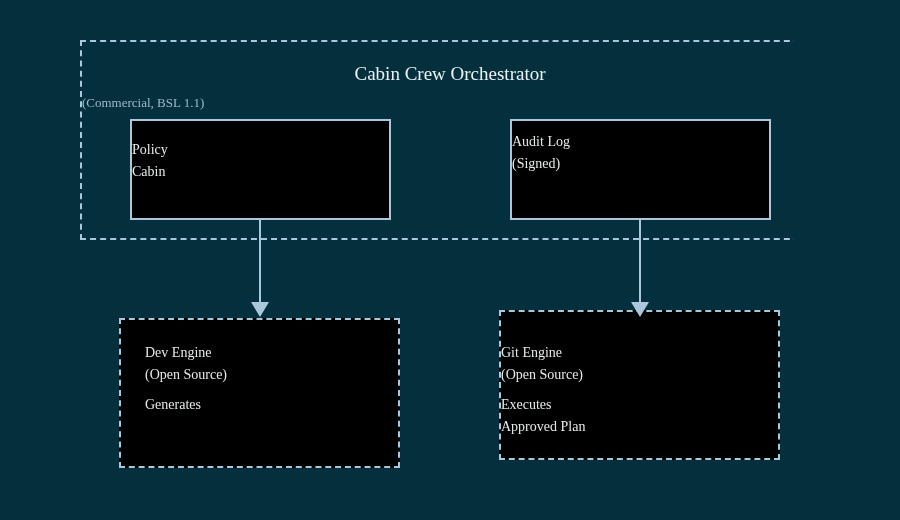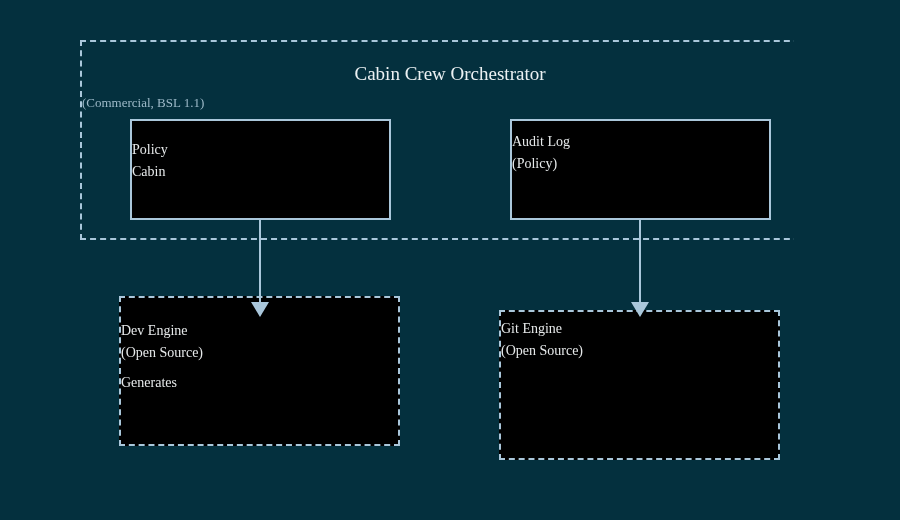--- a/index.html
+++ b/index.html
@@ -49,22 +49,22 @@
     background: var(--box-fill, #000000);
     box-sizing: border-box;
     color: var(--box-text, #e6e9ea);
     font-size: 14px;
     line-height: 22px;
   }
   .node.solid { border: 2px solid var(--border, #aac7db); }
   .node.dashed { border: 2px dashed var(--border, #aac7db); }
   #node-policy { left: 130px; top: 119px; width: 261px; height: 101px; padding-top: 18px; }
   #node-audit  { left: 510px; top: 119px; width: 261px; height: 101px; padding-top: 10px; }
-  #node-dev    { left: 119px; top: 296px; width: 281px; height: 150px; padding-top: 22px; }
-  #node-git    { left: 499px; top: 310px; width: 281px; height: 150px; padding-top: 6px; }
+  #node-dev    { left: 119px; top: 318px; width: 281px; height: 150px; padding-top: 22px; padding-left: 24px; }
+  #node-git    { left: 499px; top: 310px; width: 281px; height: 150px; padding-top: 30px; }
   .body-par { margin-top: 8px; }
   .arrows {
     position: absolute;
     left: 0;
     top: 0;
     pointer-events: none;
   }
 </style>
 </head>
 <body>
@@ -76,38 +76,42 @@
     <div class="orch-subtitle">(Commercial, BSL 1.1)</div>
   </div>
 
   <div class="node solid" id="node-policy">
     <div>Policy</div>
     <div>Cabin</div>
   </div>
 
   <div class="node solid" id="node-audit">
     <div>Audit Log</div>
-    <div>(Policy)</div>
+    <div>(Signed)</div>
   </div>
 
   <div class="node dashed" id="node-dev">
     <div>
       <div>Dev Engine</div>
       <div>(Open Source)</div>
     </div>
     <div class="body-par">
       <div>Generates</div>
     </div>
   </div>
 
   <div class="node dashed" id="node-git">
     <div>
       <div>Git Engine</div>
       <div>(Open Source)</div>
     </div>
+    <div class="body-par">
+      <div>Executes</div>
+      <div>Approved Plan</div>
+    </div>
   </div>
 
   <svg class="arrows" width="900" height="520">
     <line x1="260" y1="220" x2="260" y2="303" stroke-width="2" stroke="#aac7db"></line>
     <polygon points="251,302 269,302 260,317" fill="#aac7db"></polygon>
     <line x1="640" y1="220" x2="640" y2="303" stroke-width="2" stroke="#aac7db"></line>
     <polygon points="631,302 649,302 640,317" fill="#aac7db"></polygon>
   </svg>
 
 </div>

